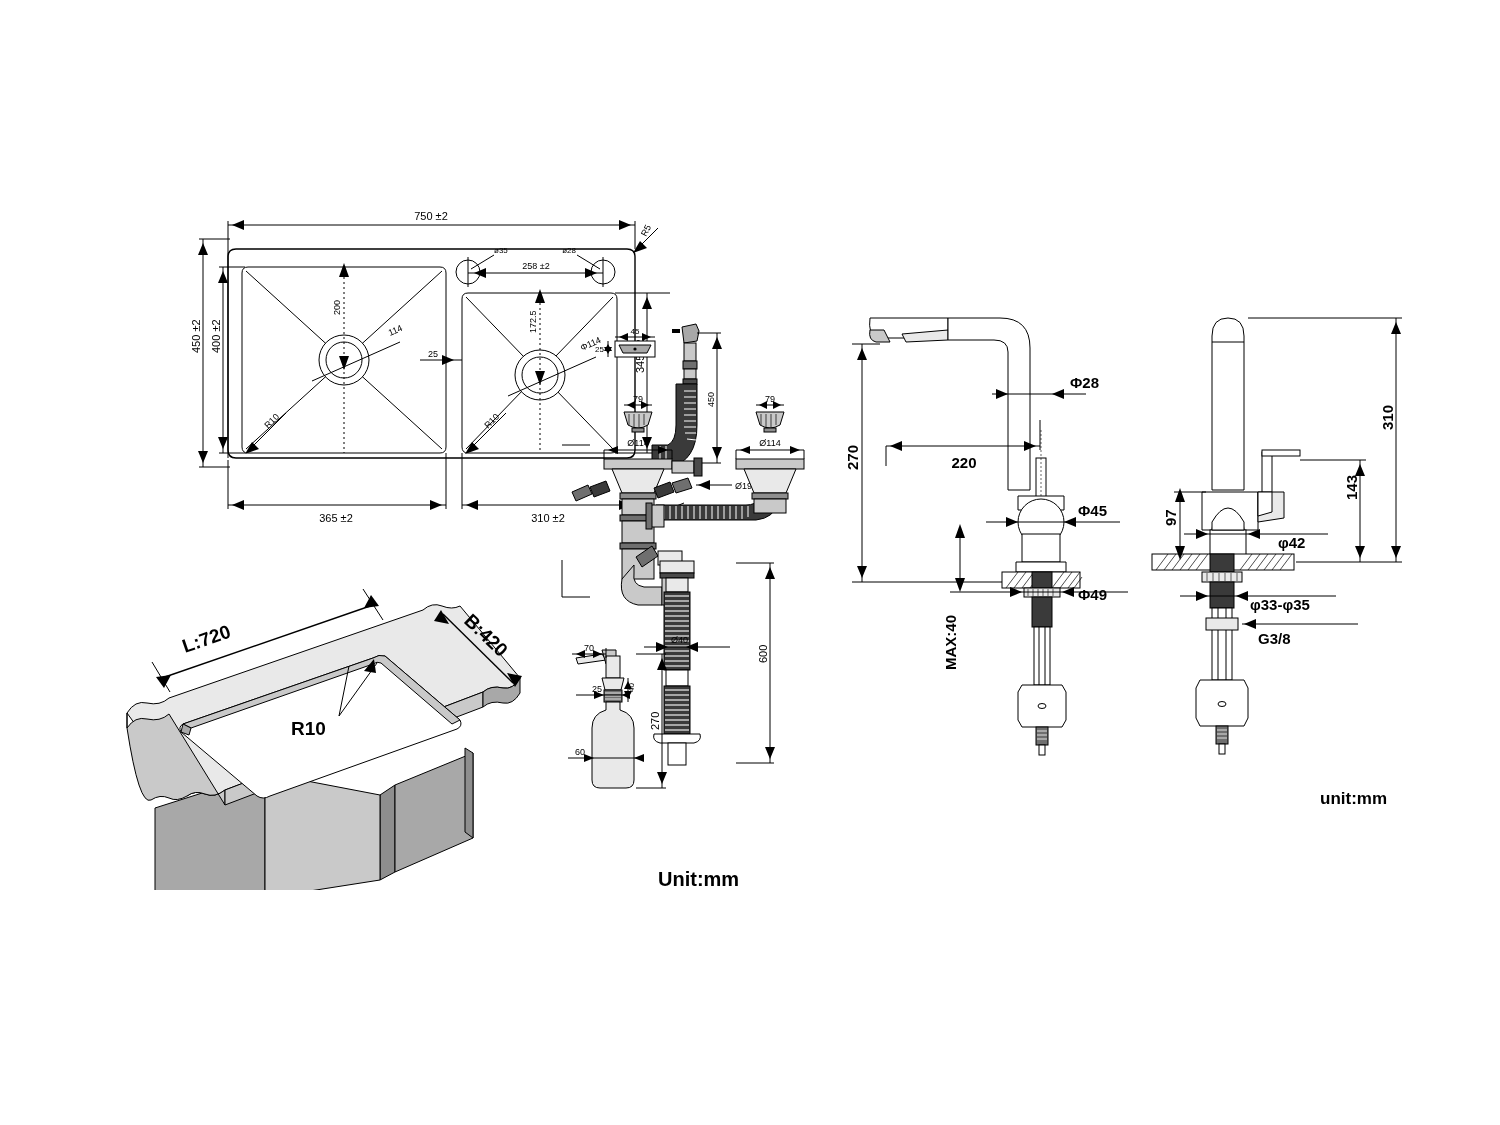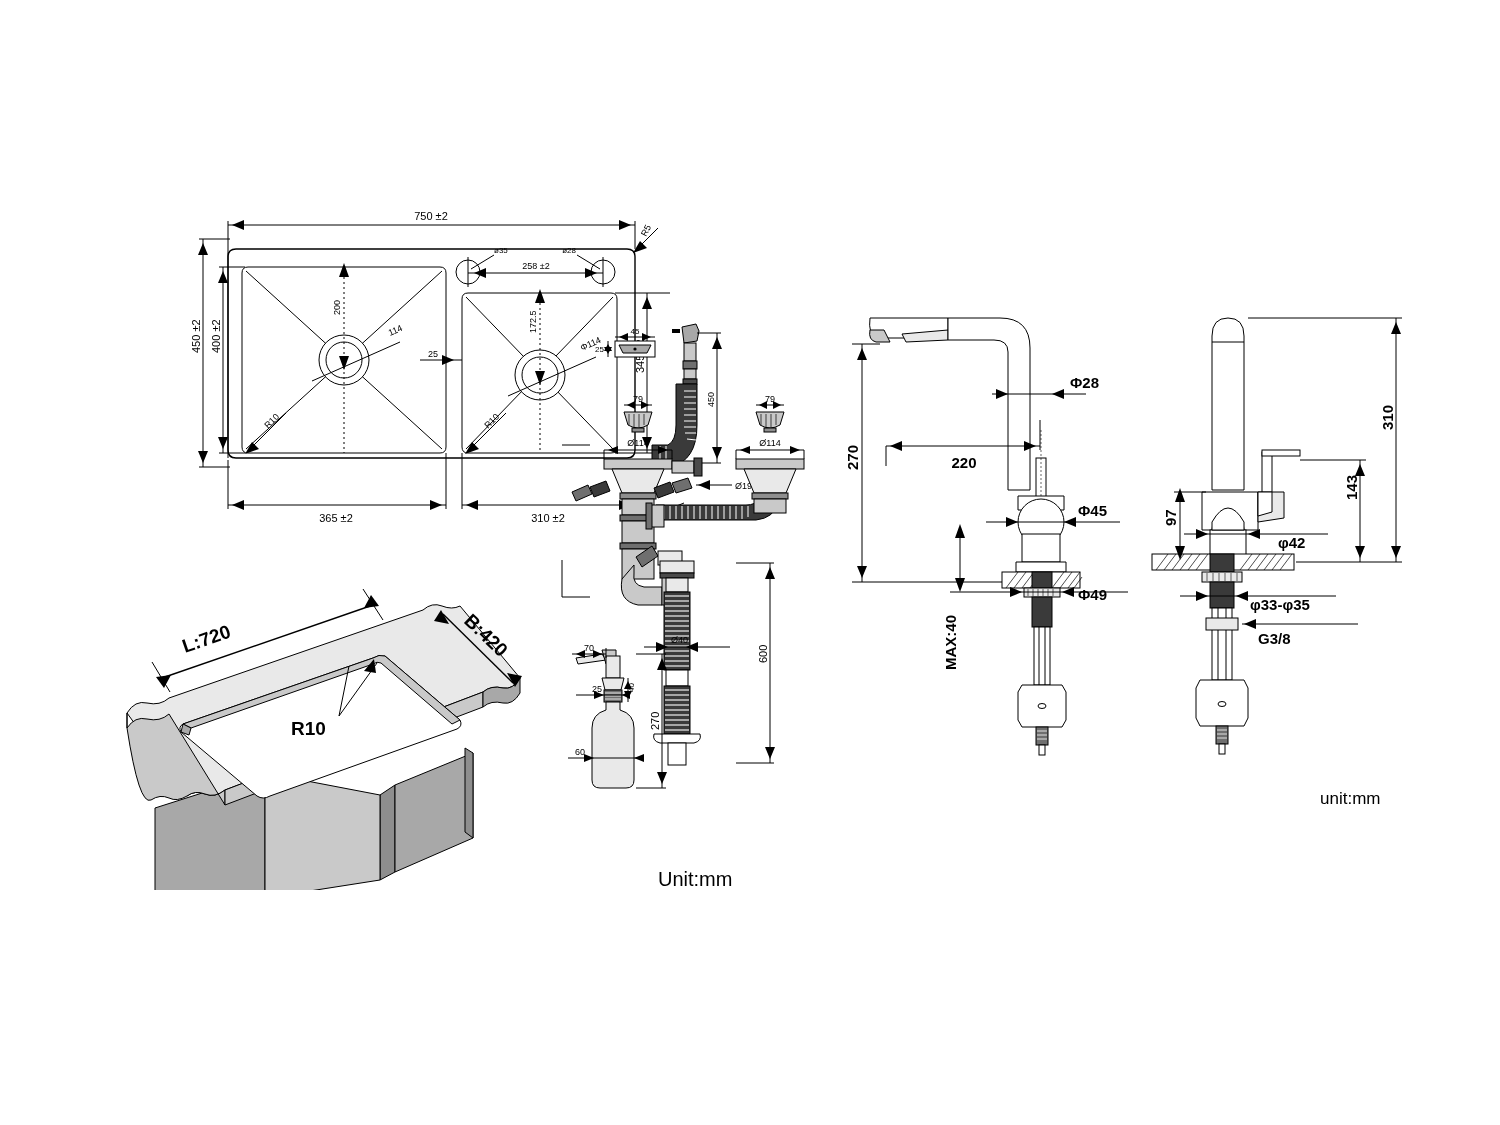--- a/index.html
+++ b/index.html
@@ -20,21 +20,21 @@
   .fillg4{fill:#8e8e8e;}
   .fillg5{fill:#6f6f6f;}
   .fillg6{fill:#4a4a4a;}
   .fillg7{fill:#3a3a3a;}
   text{font-family:"Liberation Sans","DejaVu Sans",sans-serif;fill:#000;}
   .dim{font-size:11px;}
   .dim-s{font-size:9px;}
   .dim-xs{font-size:8px;}
   .dim-b{font-size:15px;font-weight:bold;}
   .dim-bb{font-size:19px;font-weight:bold;}
-  .unit{font-size:20px;font-weight:normal;}
+  .unit{font-size:20px;font-weight:bold;}
   .ctr{text-anchor:middle;}
   .end{text-anchor:end;}
 </style>
 </head>
 <body>
 
 <div id="sheet">
 
 <svg width="620" height="350" viewBox="0 0 620 350" style="position:absolute;left:90px;top:205px;">
 

